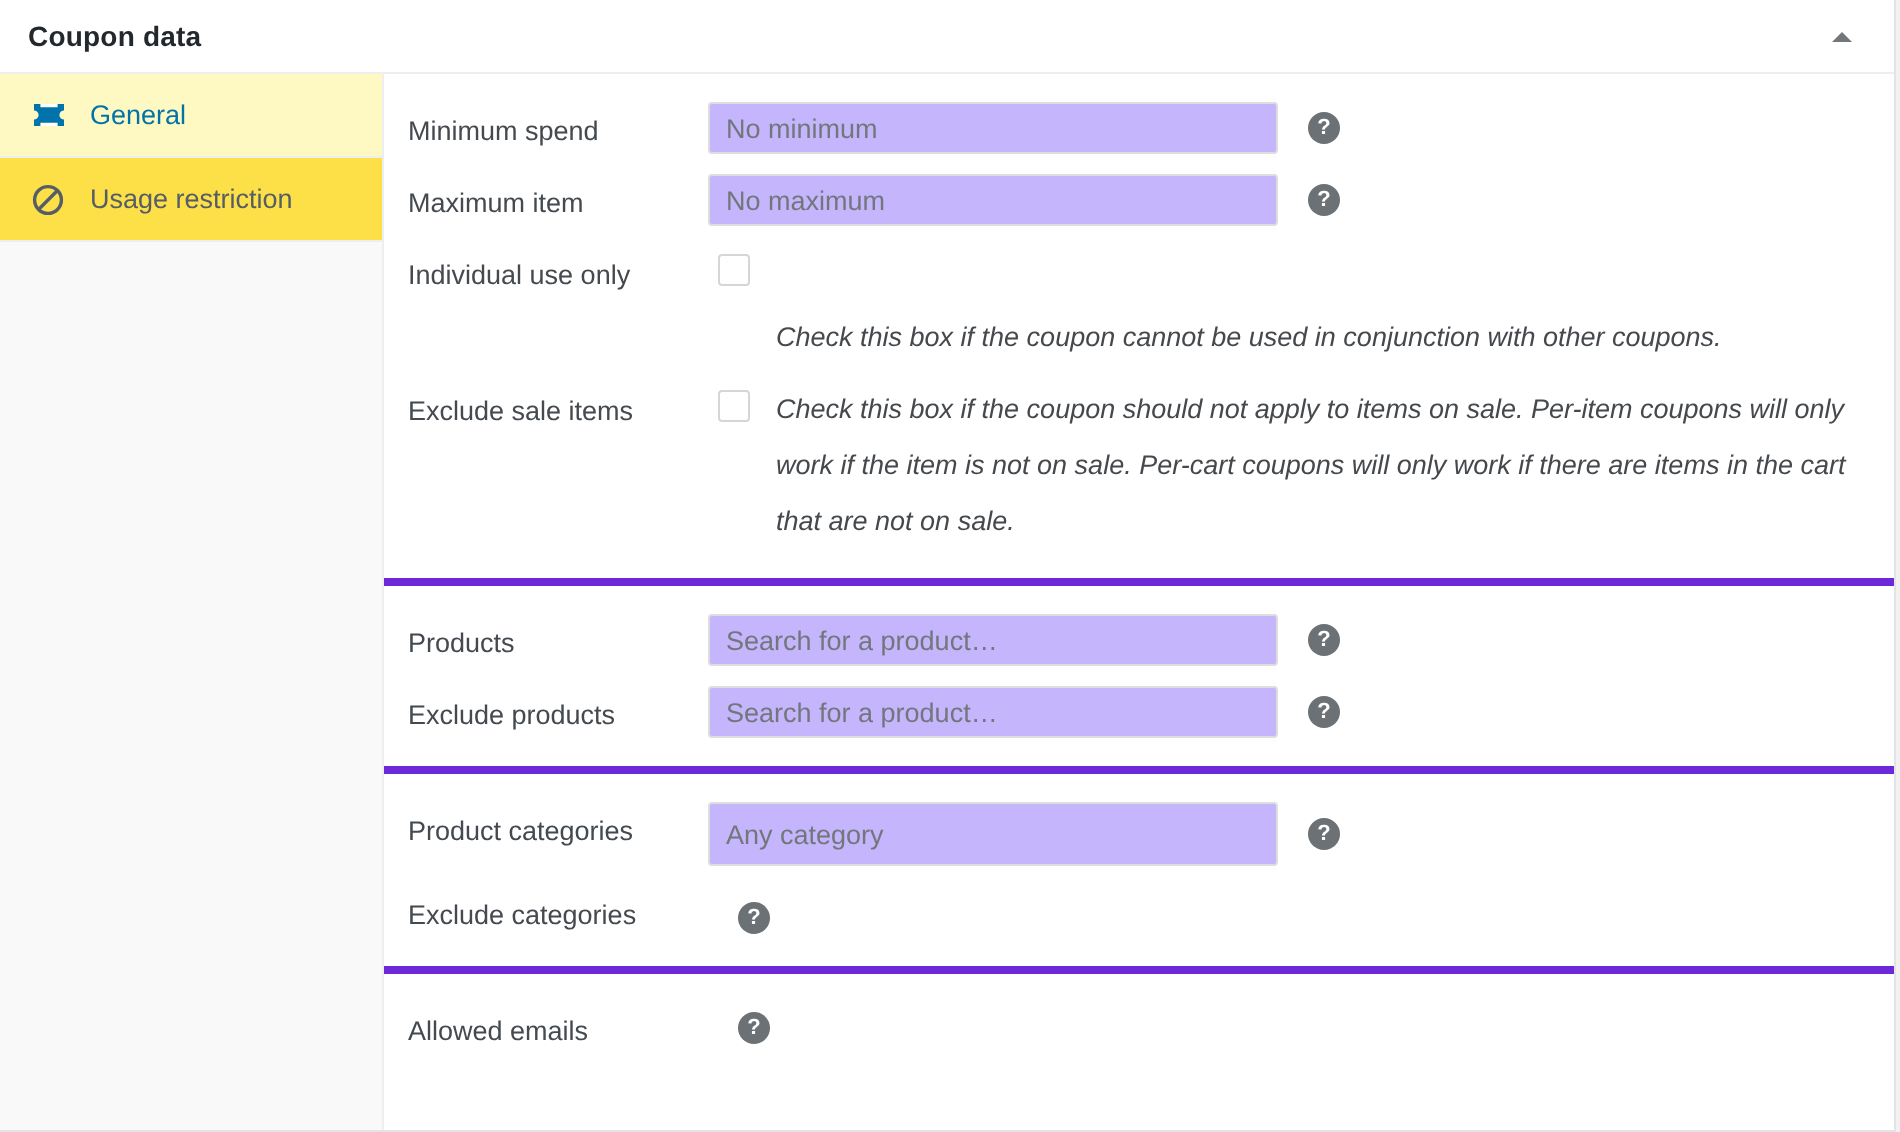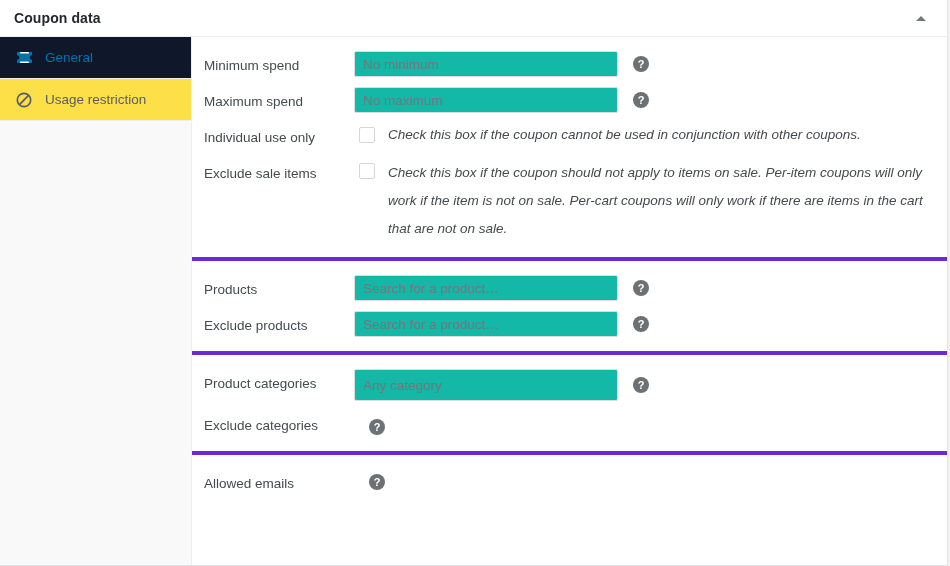--- a/index.html
+++ b/index.html
@@ -84,21 +84,21 @@
     list-style: none;
   }
   .coupon-tab {
     display: flex;
     align-items: center;
     height: 42px;
     box-sizing: border-box;
     padding: 0 12px 0 14px;
     border-bottom: 1px solid #eeeeee;
     cursor: pointer;
-    background: #0f172a;
+    background: #fef9c3;
   }
   .coupon-tab.active {
     background: #fde047;
     border-right: none;
   }
   .tab-icon {
     width: 20px;
     flex: 0 0 20px;
     display: flex;
     align-items: center;
@@ -143,25 +143,25 @@
   }
   .field-control {
     flex: 1 1 auto;
     min-width: 0;
     display: flex;
     align-items: flex-start;
   }
   .field-control.tall .txt { height: 32px; }
 
   .txt {
-    width: 264px;
+    width: 285px;
     height: 26px;
     box-sizing: border-box;
     border: 1px solid #dddddd;
-    background: #14b8a6;
+    background: #c4b5fd;
     border-radius: 2px;
     padding: 0 8px;
     font-size: 13.5px;
     font-family: "Liberation Sans", sans-serif;
     color: #32373c;
     outline: none;
   }
   .txt::placeholder { color: #72777c; opacity: 1; }
 
   .help-tip {
@@ -197,21 +197,21 @@
     margin: 4px 0 0 5px;
     cursor: pointer;
   }
   .cbx-desc {
     margin-left: 13px;
     font-size: 13.5px;
     font-style: italic;
     color: #45494d;
     line-height: 28px;
   }
-  .cbx-desc.single { line-height: 24px; }
+  .cbx-desc.single { line-height: 24px; margin-top: 34px; }
 </style>
 </head>
 <body>
 
 <div id="root">
   <div class="metabox">
 
     <div class="metabox-header">
       <span class="metabox-title">Coupon data</span>
       <span class="toggle-btn">
@@ -245,21 +245,21 @@
       <div class="panel" id="panel-fields">
           <div class="field-group">
             <div class="field-row">
               <label class="field-label">Minimum spend</label>
               <div class="field-control">
                 <input type="text" class="txt" placeholder="No minimum" style="">
                 <span class="help-tip">?</span>
               </div>
             </div>
             <div class="field-row">
-              <label class="field-label">Maximum spend</label>
+              <label class="field-label">Maximum item</label>
               <div class="field-control">
                 <input type="text" class="txt" placeholder="No maximum" style="">
                 <span class="help-tip">?</span>
               </div>
             </div>
             <div class="field-row">
               <label class="field-label">Individual use only</label>
               <div class="field-control">
                 <div class="checkbox-wrap">
                   <span class="cbx"></span>

